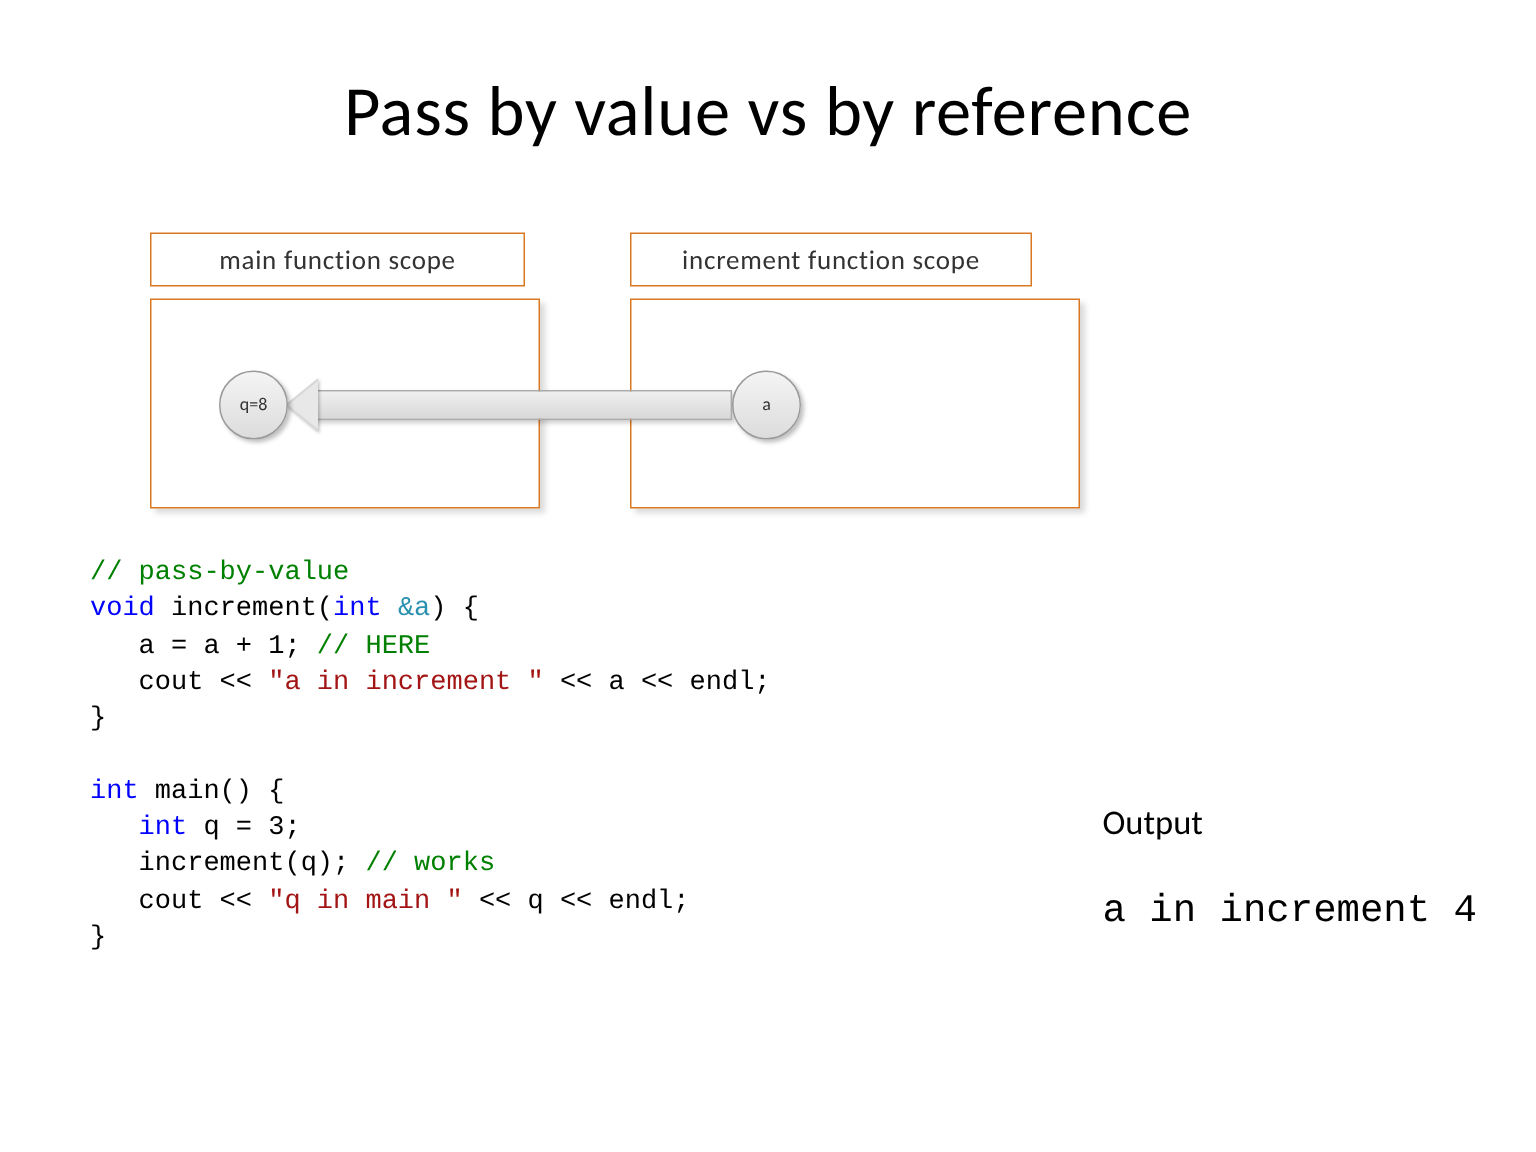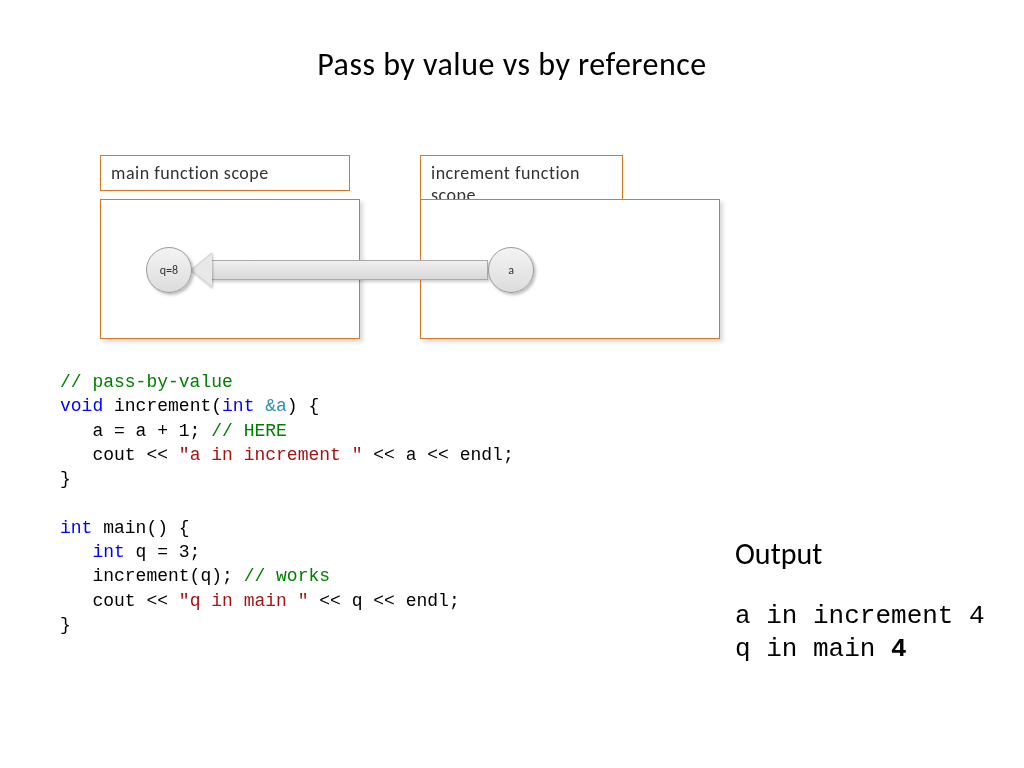--- a/index.html
+++ b/index.html
@@ -6,21 +6,21 @@
   body {
     width: 1024px;
     height: 768px;
     background: #fff;
     font-family: Calibri, Arial, sans-serif;
     position: relative;
     overflow: hidden;
   }
   .slide-title {
     text-align: center;
-    font-size: 32px;
+    font-size: 47px;
     font-weight: 400;
     color: #000;
     padding-top: 45px;
     letter-spacing: 0.5px;
   }
   .diagram-area {
     position: absolute;
     top: 155px;
     left: 100px;
     width: 640px;
@@ -33,24 +33,25 @@
     box-shadow: 3px 3px 4px rgba(0,0,0,0.15);
   }
   .scope-label {
     position: absolute;
     border: 1px solid #d97823;
     background: #fff;
     font-size: 18px;
     color: #333;
     padding: 6px 10px;
     letter-spacing: 0.5px;
+    text-align: center;
   }
   .main-scope-label { top: 0; left: 0; width: 250px; }
   .main-scope-box  { top: 44px; left: 0; width: 260px; height: 140px; }
-  .inc-scope-label { top: 0; left: 320px; width: 203px; }
+  .inc-scope-label { top: 0; left: 320px; width: 268px; }
   .inc-scope-box   { top: 44px; left: 320px; width: 300px; height: 140px; }
   .var-circle {
     position: absolute;
     width: 46px;
     height: 46px;
     border-radius: 50%;
     background: linear-gradient(#f4f4f4,#dcdcdc);
     border: 1px solid #999;
     box-shadow: 2px 2px 3px rgba(0,0,0,0.25);
     display: flex;
@@ -105,21 +106,21 @@
   .c-red    { color: #a31515; }
   .c-teal   { color: #2b91af; }
   .output-block {
     position: absolute;
     top: 535px;
     left: 735px;
     font-size: 26px;
     color: #000;
   }
   .output-title {
-    font-size: 30px;
+    font-size: 23px;
     margin-bottom: 28px;
   }
   .output-line { line-height: 1.25; font-family: Liberation Mono, monospace; }
   .bold { font-weight: 700; }
 </style>
 </head>
 <body>
 
 <h1 class="slide-title">Pass by value vs by reference</h1>
 
@@ -144,14 +145,13 @@
 
 <span class="c-blue">int</span><span> main() {</span>
    <span class="c-blue">int</span><span> q = 3;</span>
 <span>   increment(q); </span><span class="c-green">// works</span>
 <span>   cout &lt;&lt; </span><span class="c-red">"q in main "</span><span> &lt;&lt; q &lt;&lt; endl;</span>
 <span>}</span></div>
 
 <div class="output-block">
   <div class="output-title">Output</div>
   <div class="output-line"><span>a in increment </span><span>4</span></div>
-  <div class="output-line"><span>q in main </span><span class="bold">4</span></div>
 </div>
 
 </body></html>

